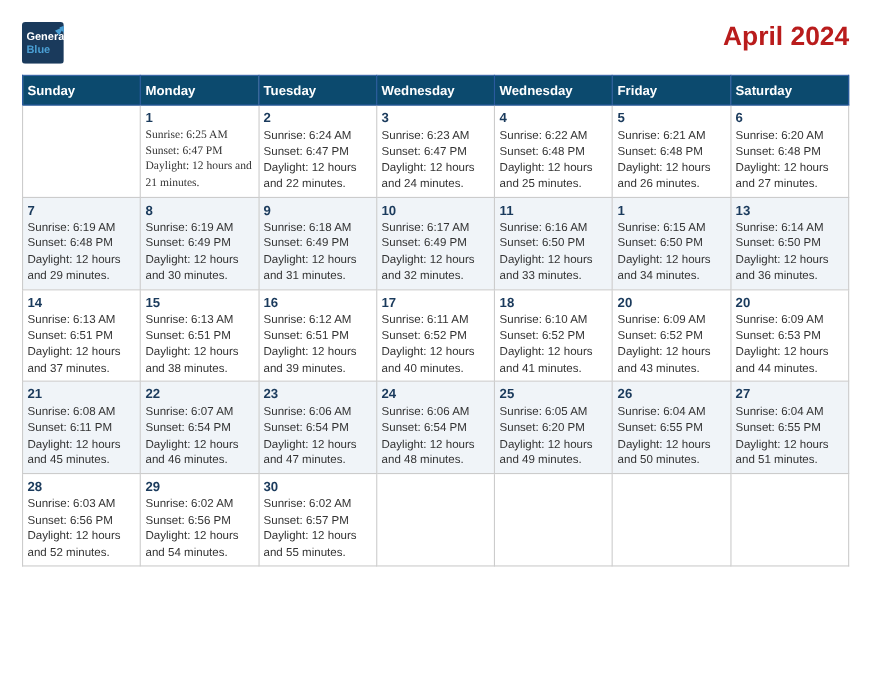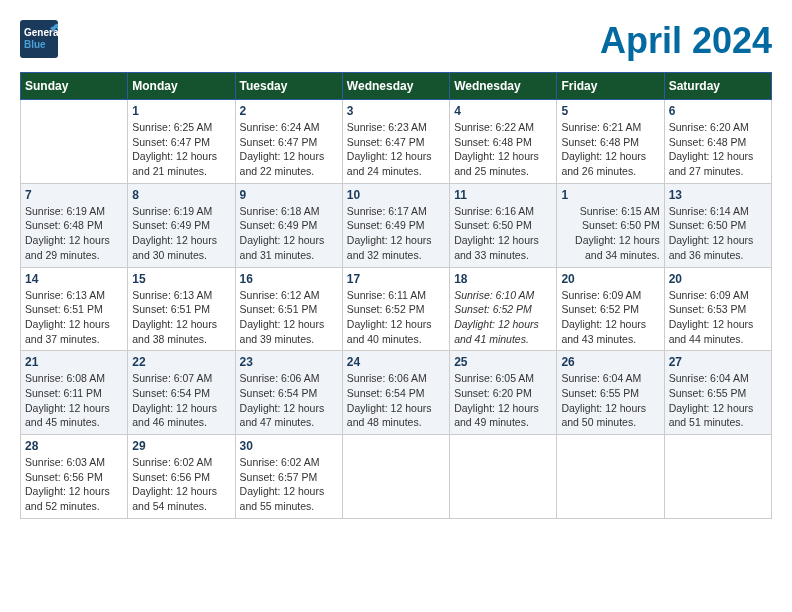--- a/index.html
+++ b/index.html
@@ -18,35 +18,35 @@
     }
     .logo {
       display: flex;
       flex-direction: column;
       align-items: flex-start;
     }
     .title-block {
       text-align: right;
     }
     .main-title {
-      font-size: 36px;
+      font-size: 24px;
       font-weight: bold;
-      color: #0369a1;
+      color: #b91c1c;
     }
     .subtitle {
       font-size: 14px;
       color: #333;
     }
     .calendar {
       width: 100%;
       border-collapse: collapse;
       font-size: 11px;
     }
     .calendar th {
-      background: #14532d;
+      background: #0c4a6e;
       color: white;
       padding: 6px 4px;
       text-align: left;
       font-weight: bold;
       font-size: 12px;
       border: 1px solid #2a5a9f;
     }
     .calendar td {
       border: 1px solid #ccc;
       vertical-align: top;
@@ -105,21 +105,21 @@
         <th>Wednesday</th>
         <th>Friday</th>
         <th>Saturday</th>
       </tr>
   </thead>
   <tbody id="calendar-body">
   <tr>
         <td class="empty-cell"></td>
         <td>
           <div class="day-num">1</div>
-          <div class="day-info" style="white-space: pre-line;">Sunrise: 6:25 AM
+          <div class="day-info" style="white-space: pre-line; font-family: Liberation Serif, serif;">Sunrise: 6:25 AM
 Sunset: 6:47 PM
 Daylight: 12 hours and 21 minutes.</div>
         </td>
         <td>
           <div class="day-num">2</div>
           <div class="day-info" style="white-space: pre-line;">Sunrise: 6:24 AM
 Sunset: 6:47 PM
 Daylight: 12 hours and 22 minutes.</div>
         </td>
         <td>
@@ -173,21 +173,21 @@
 Daylight: 12 hours and 32 minutes.</div>
         </td>
         <td>
           <div class="day-num">11</div>
           <div class="day-info" style="white-space: pre-line;">Sunrise: 6:16 AM
 Sunset: 6:50 PM
 Daylight: 12 hours and 33 minutes.</div>
         </td>
         <td>
           <div class="day-num">1</div>
-          <div class="day-info" style="white-space: pre-line; text-align: right;">Sunrise: 6:15 AM
+          <div class="day-info" style="white-space: pre-line;">Sunrise: 6:15 AM
 Sunset: 6:50 PM
 Daylight: 12 hours and 34 minutes.</div>
         </td>
         <td>
           <div class="day-num">13</div>
           <div class="day-info" style="white-space: pre-line;">Sunrise: 6:14 AM
 Sunset: 6:50 PM
 Daylight: 12 hours and 36 minutes.</div>
         </td>
       </tr>
@@ -211,21 +211,21 @@
 Daylight: 12 hours and 39 minutes.</div>
         </td>
         <td>
           <div class="day-num">17</div>
           <div class="day-info" style="white-space: pre-line;">Sunrise: 6:11 AM
 Sunset: 6:52 PM
 Daylight: 12 hours and 40 minutes.</div>
         </td>
         <td>
           <div class="day-num">18</div>
-          <div class="day-info" style="white-space: pre-line; font-style: italic;">Sunrise: 6:10 AM
+          <div class="day-info" style="white-space: pre-line;">Sunrise: 6:10 AM
 Sunset: 6:52 PM
 Daylight: 12 hours and 41 minutes.</div>
         </td>
         <td>
           <div class="day-num">20</div>
           <div class="day-info" style="white-space: pre-line;">Sunrise: 6:09 AM
 Sunset: 6:52 PM
 Daylight: 12 hours and 43 minutes.</div>
         </td>
         <td>

